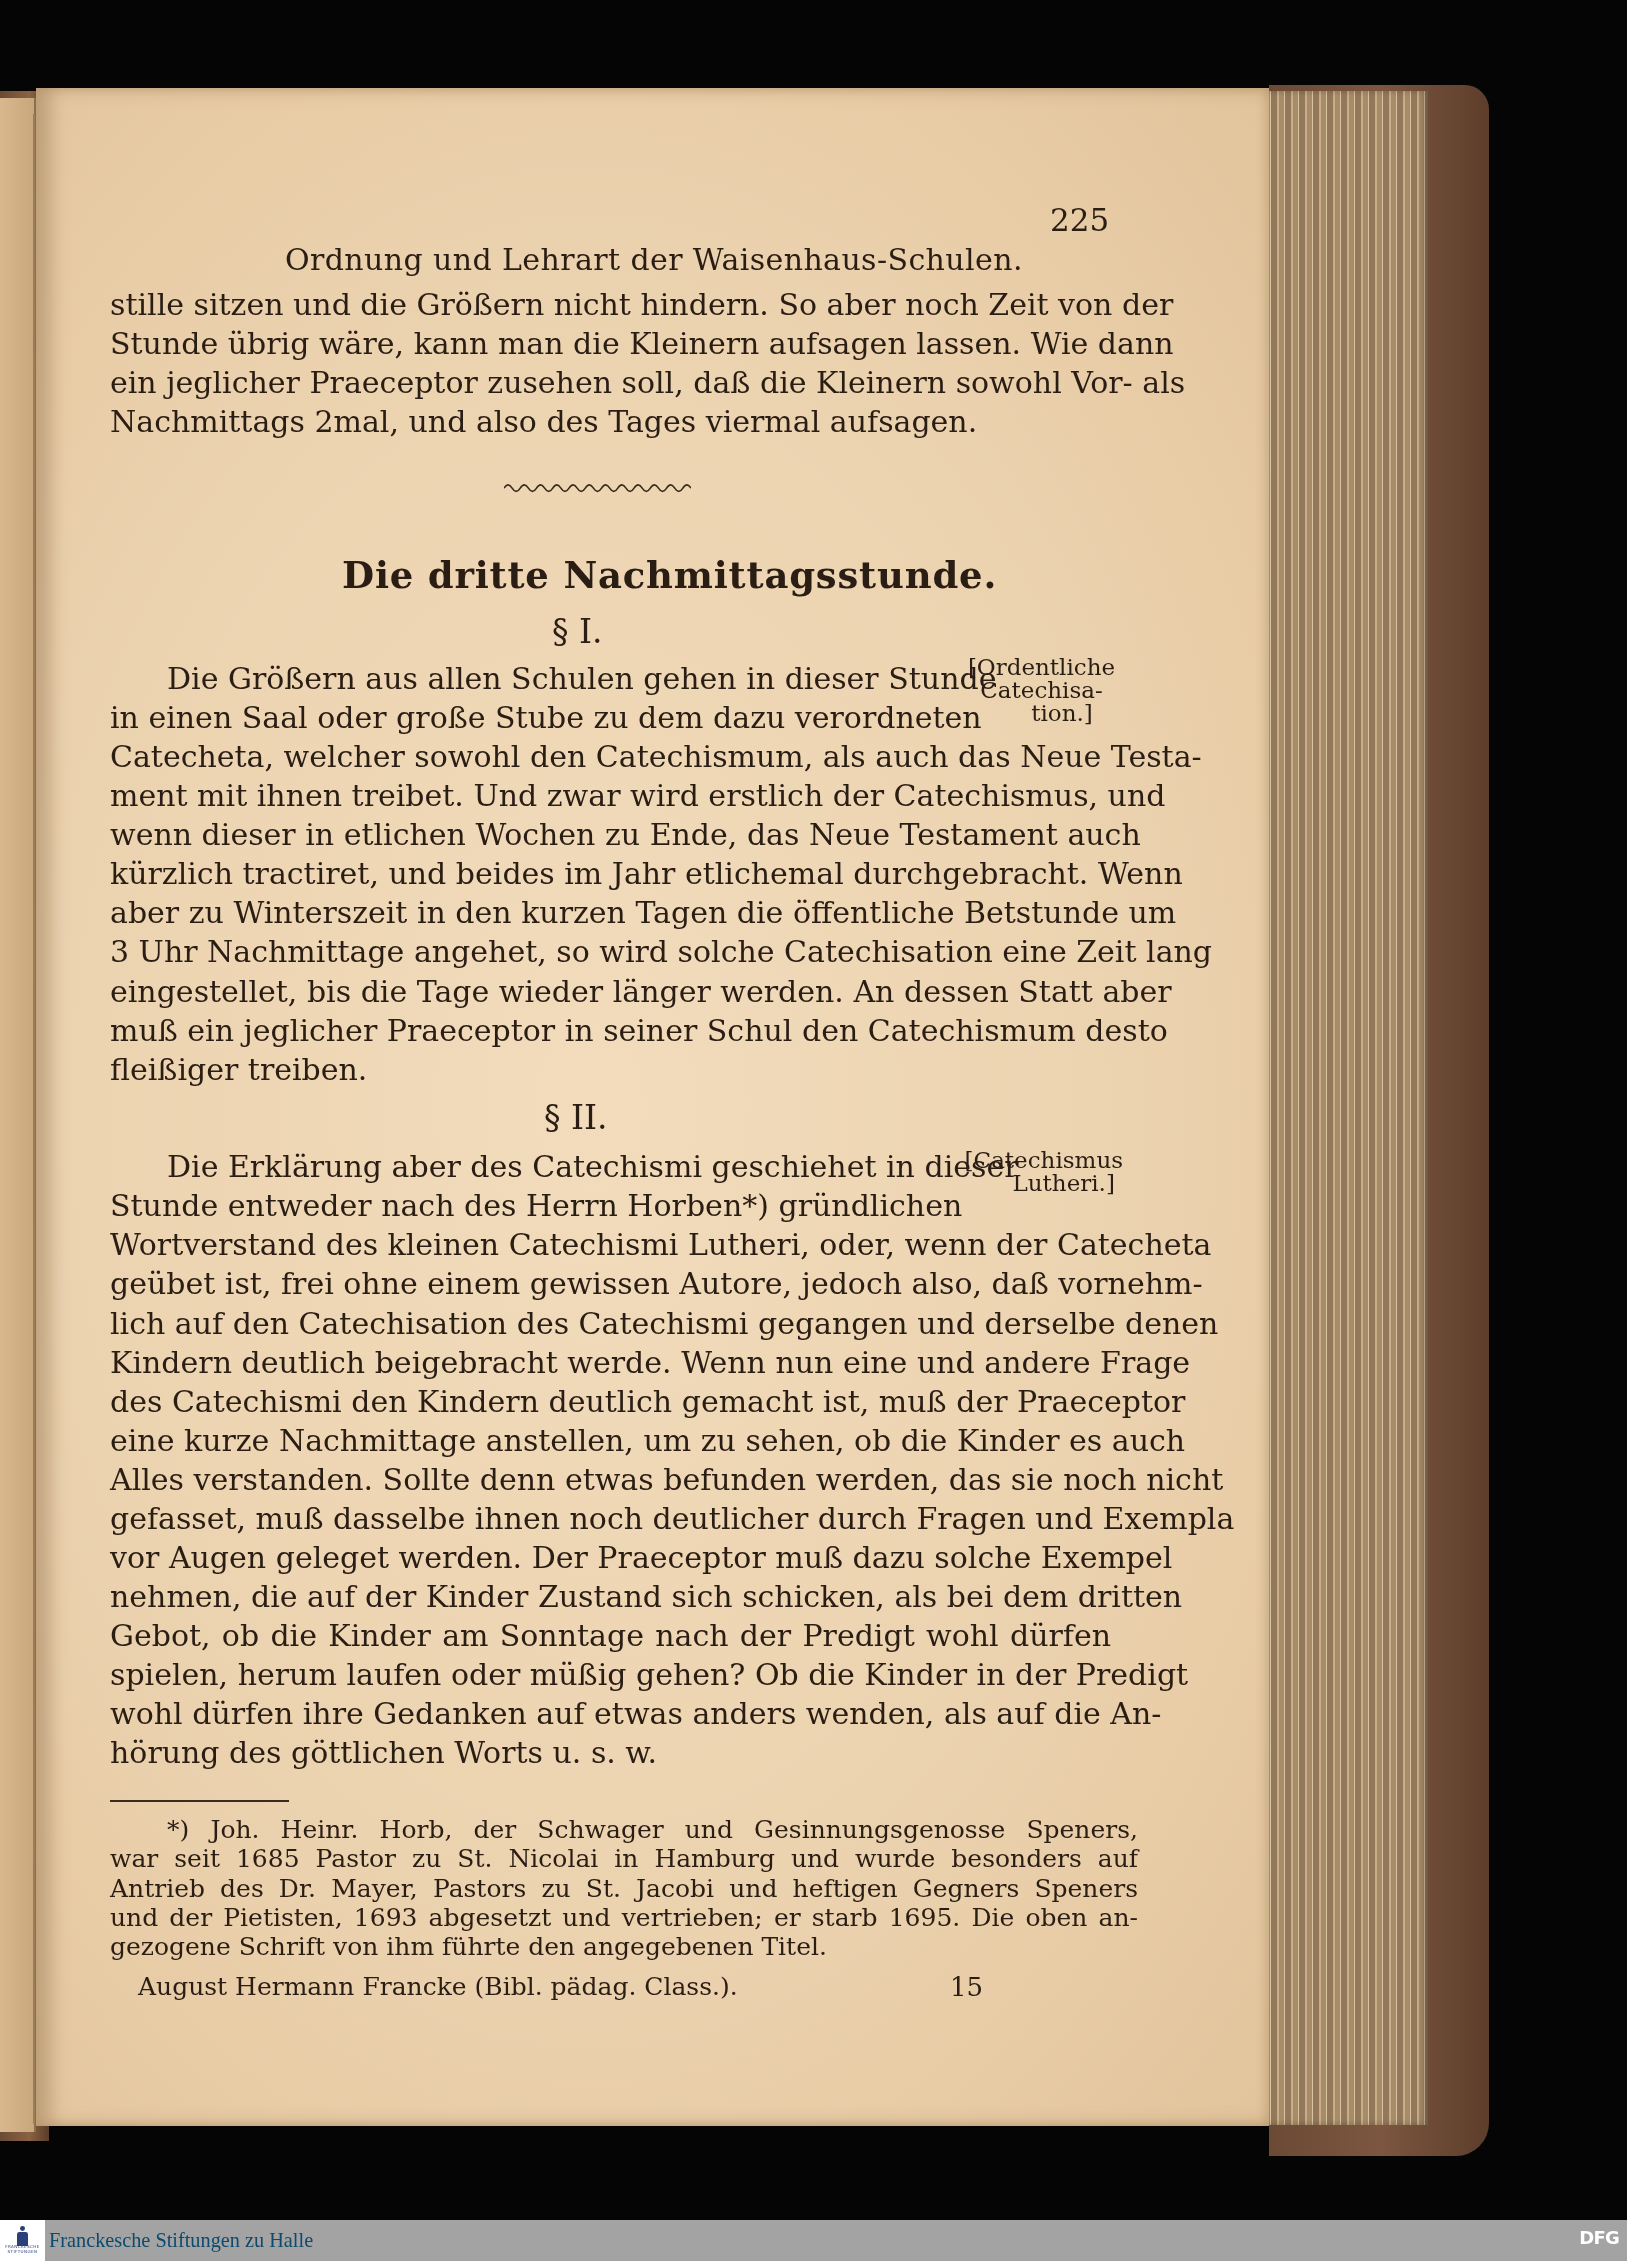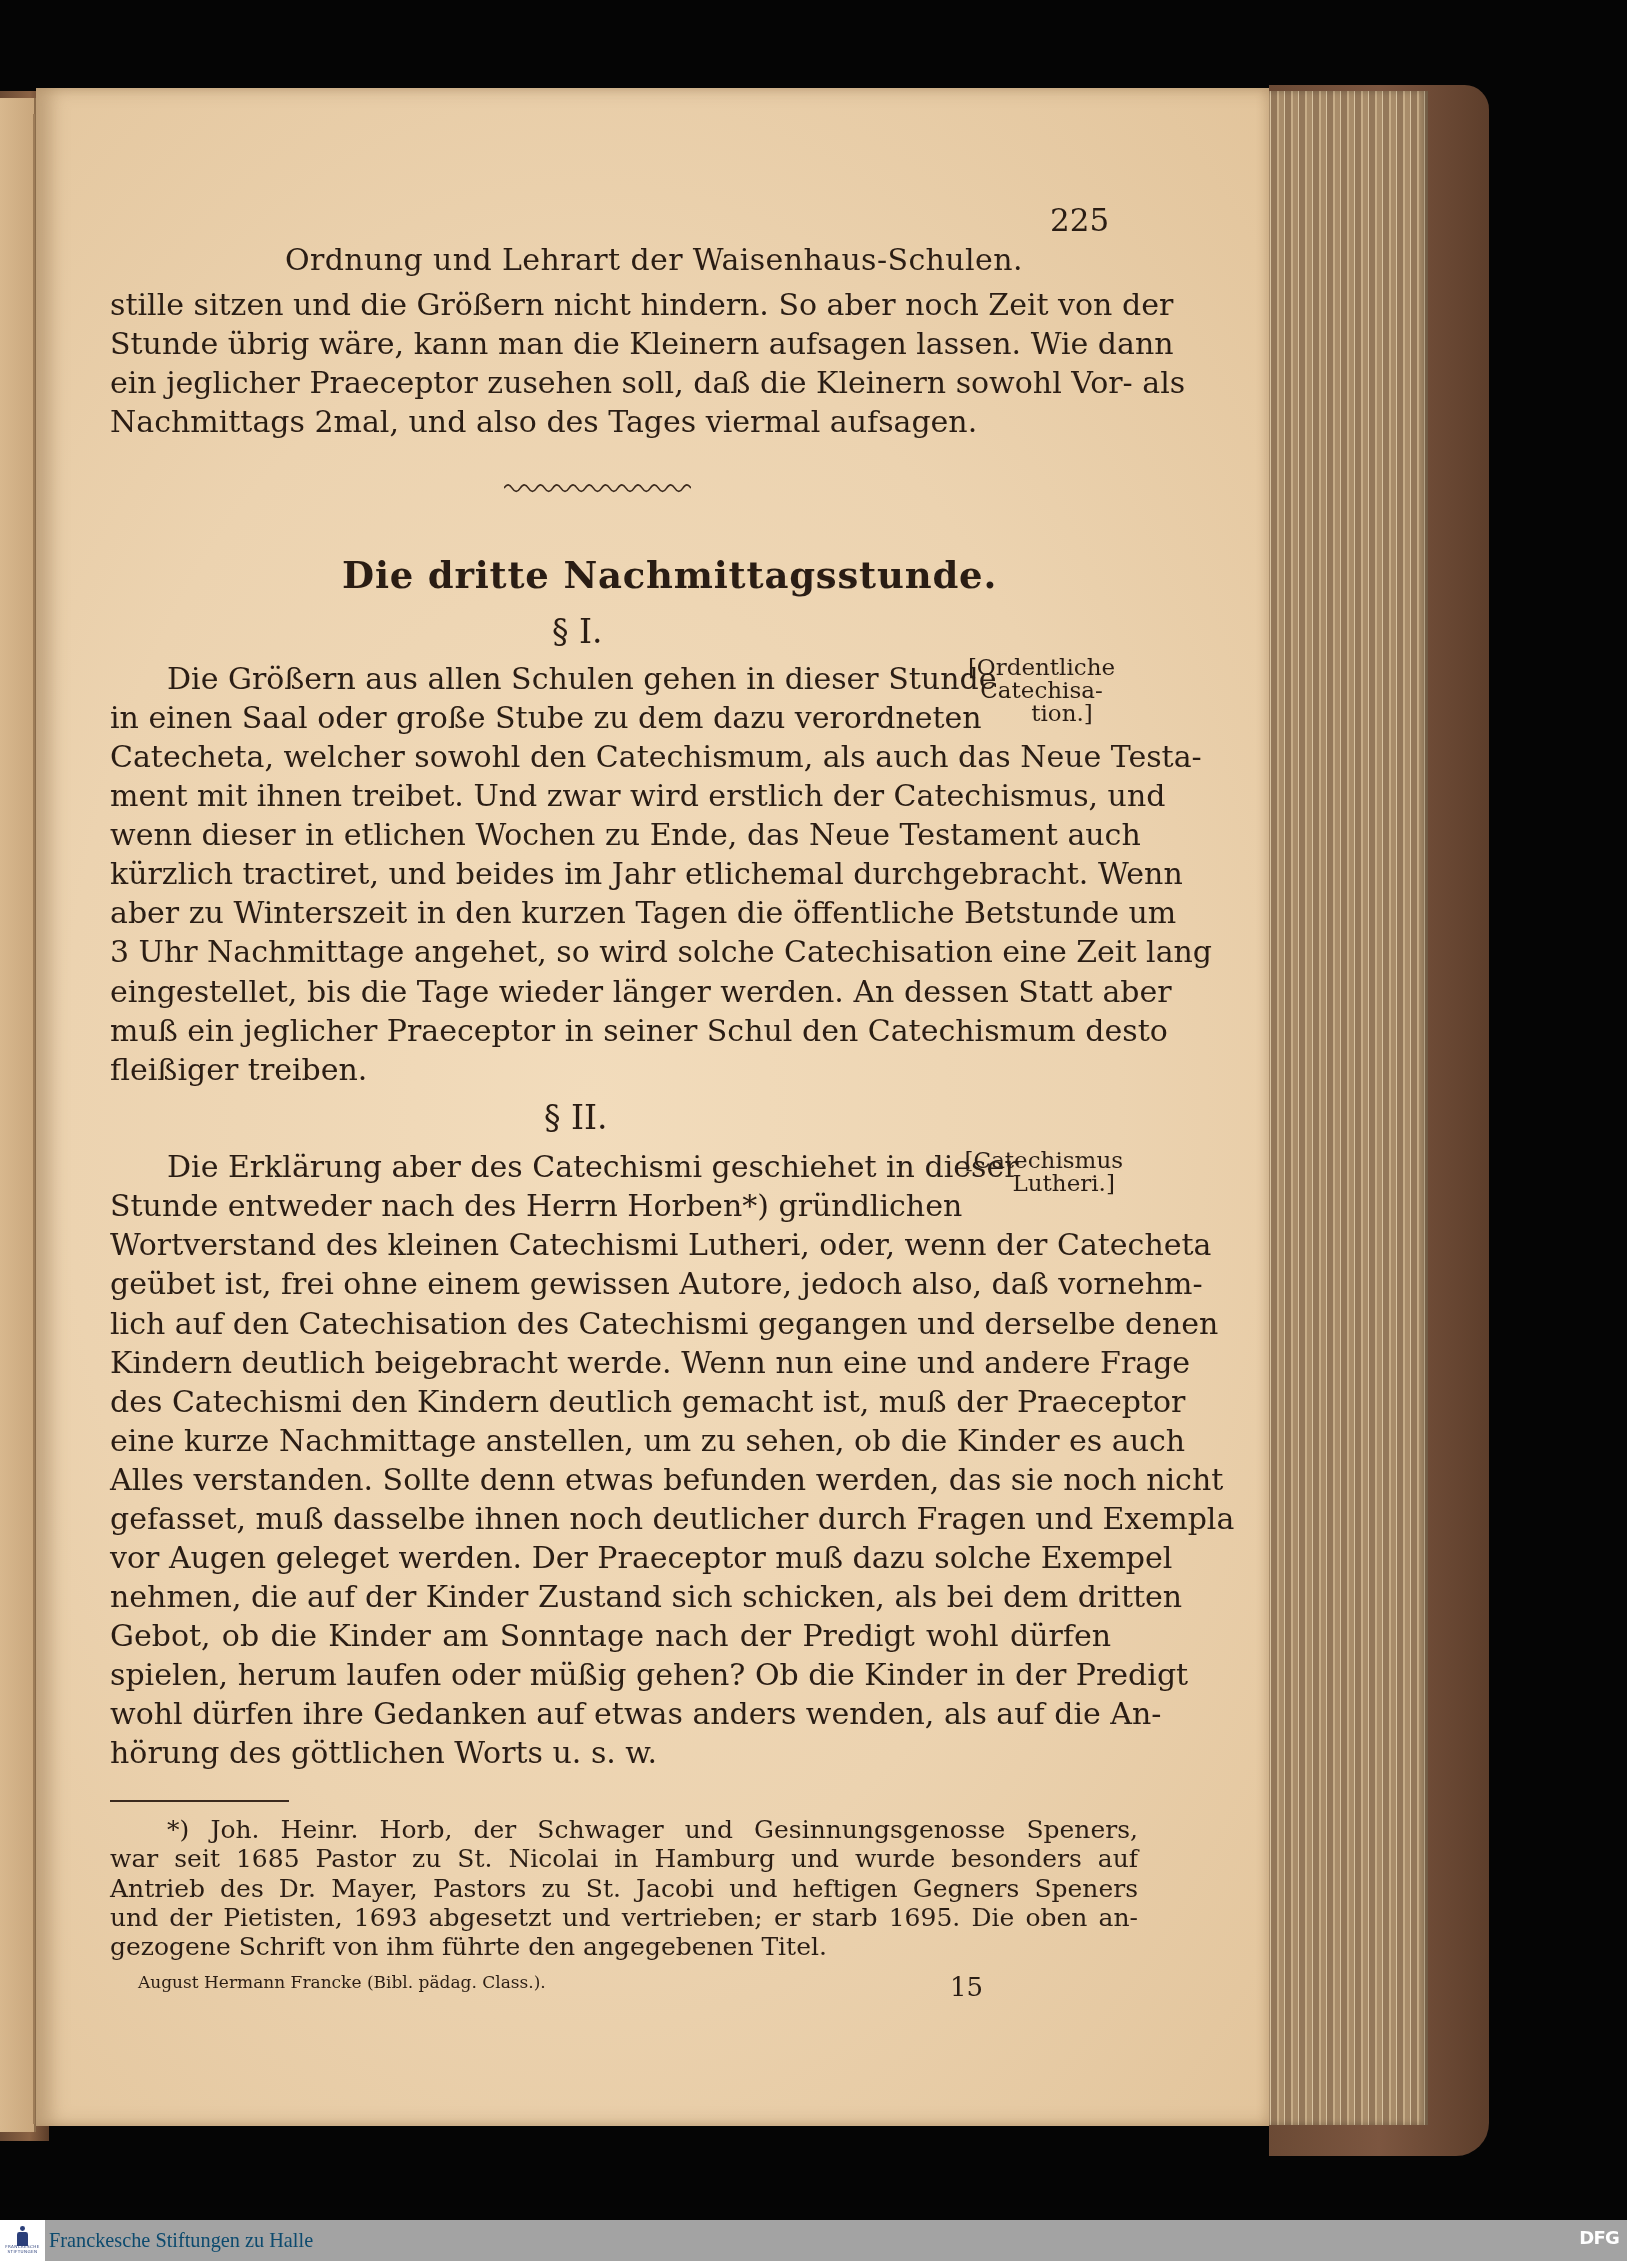--- a/index.html
+++ b/index.html
@@ -72,21 +72,21 @@
   .fn-rule {
     position: absolute; left: 110px; top: 1800px; width: 179px; height: 2.4px;
     background: #3b2a1e;
   }
   .fn-line {
     position: absolute; left: 110px; width: 1028px; font-size: 25px; line-height: 28px;
     white-space: nowrap; text-align: justify; text-align-last: justify; color: #2a1d14;
   }
   .fn-line.indent { padding-left: 57px; width: 971px; }
   .fn-line.last { text-align-last: left; }
-  .signature { left: 138px; top: 1972px; font-size: 17px; }
+  .signature { left: 138px; top: 1972px; font-size: 25px; }
   .sig-num { left: 950px; top: 1972px; font-size: 26px; }
 
   
   .footer-bar {
     position: absolute; left: 0; top: 2220px; width: 1627px; height: 41px;
     background: #a3a3a3;
   }
   .footer-logo {
     position: absolute; left: 0; top: 0; width: 45px; height: 41px; background: #ffffff;
     display: flex; flex-direction: column; align-items: center; justify-content: center;

